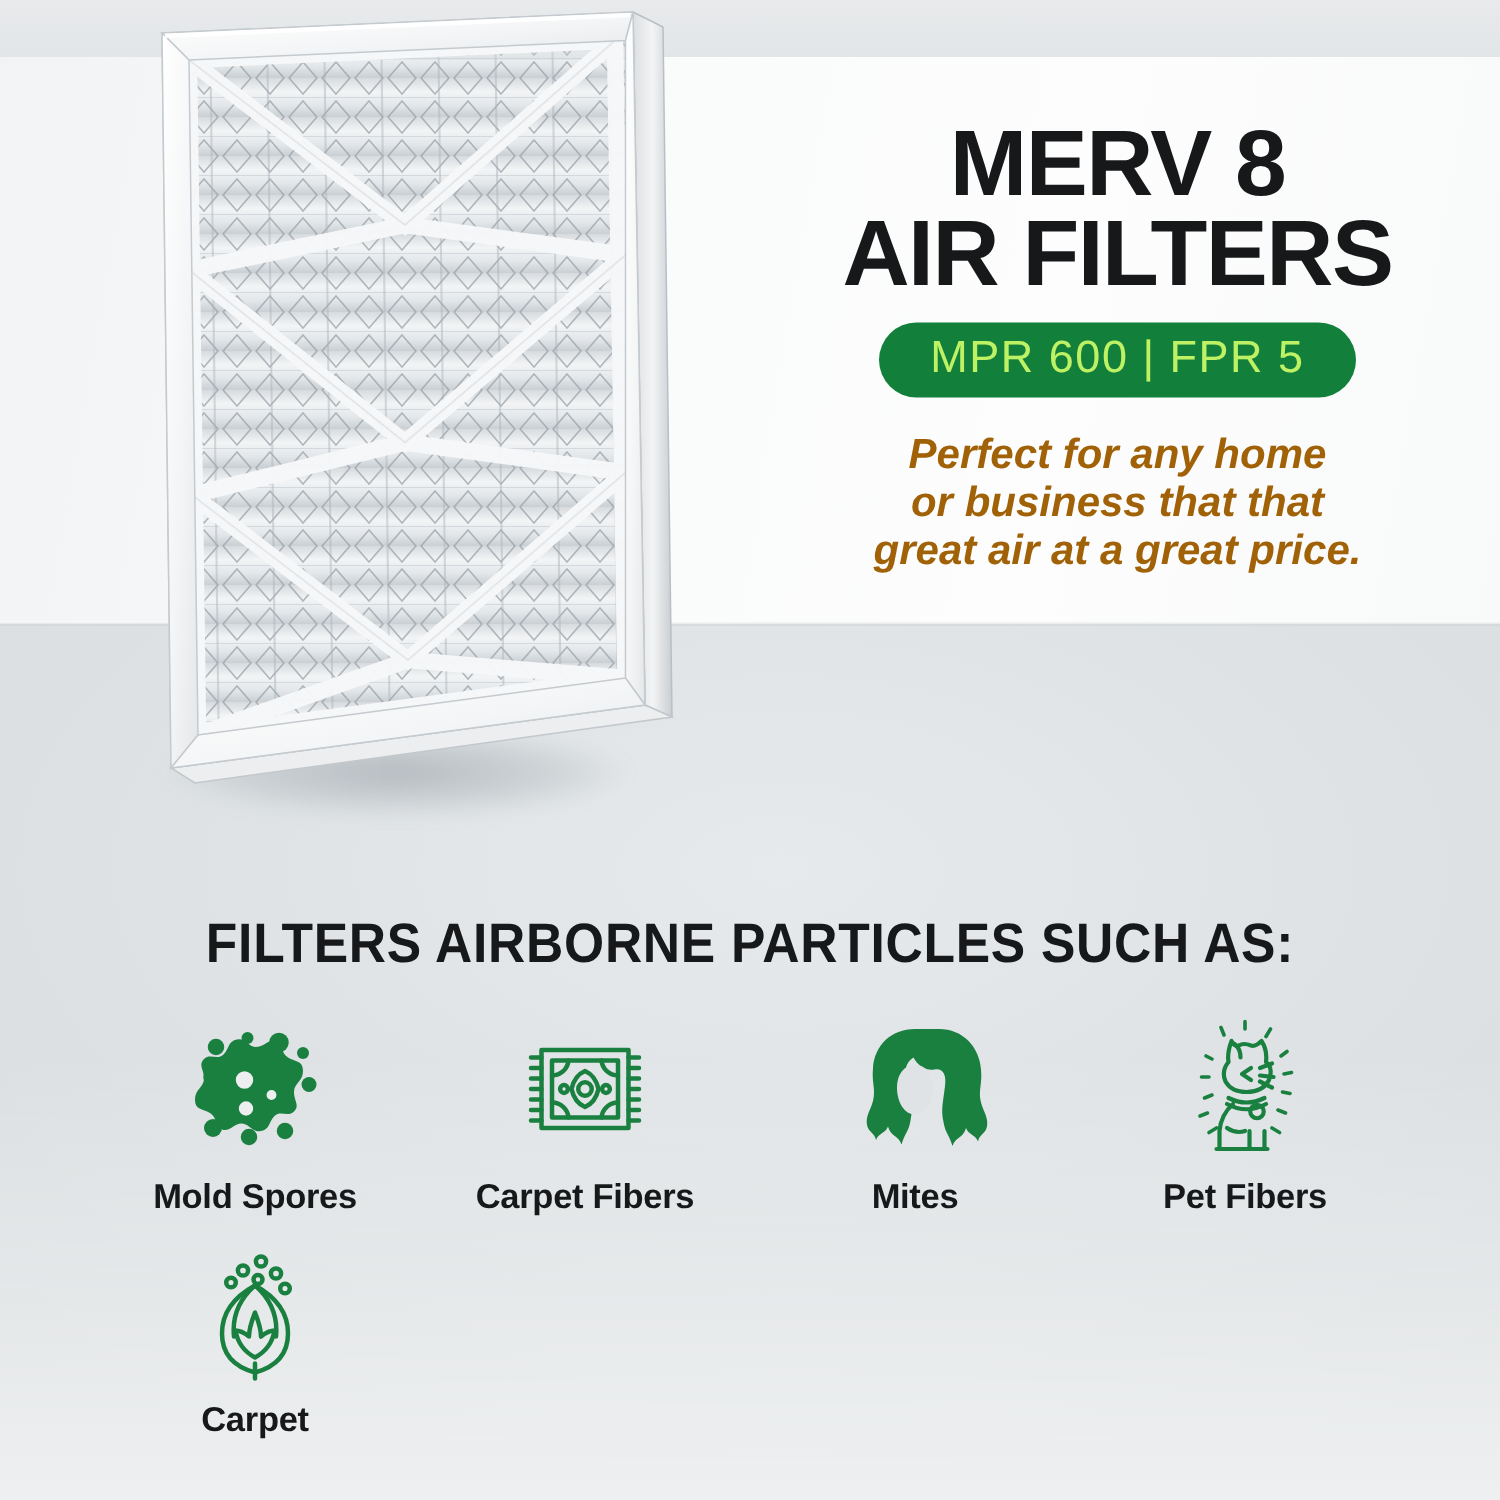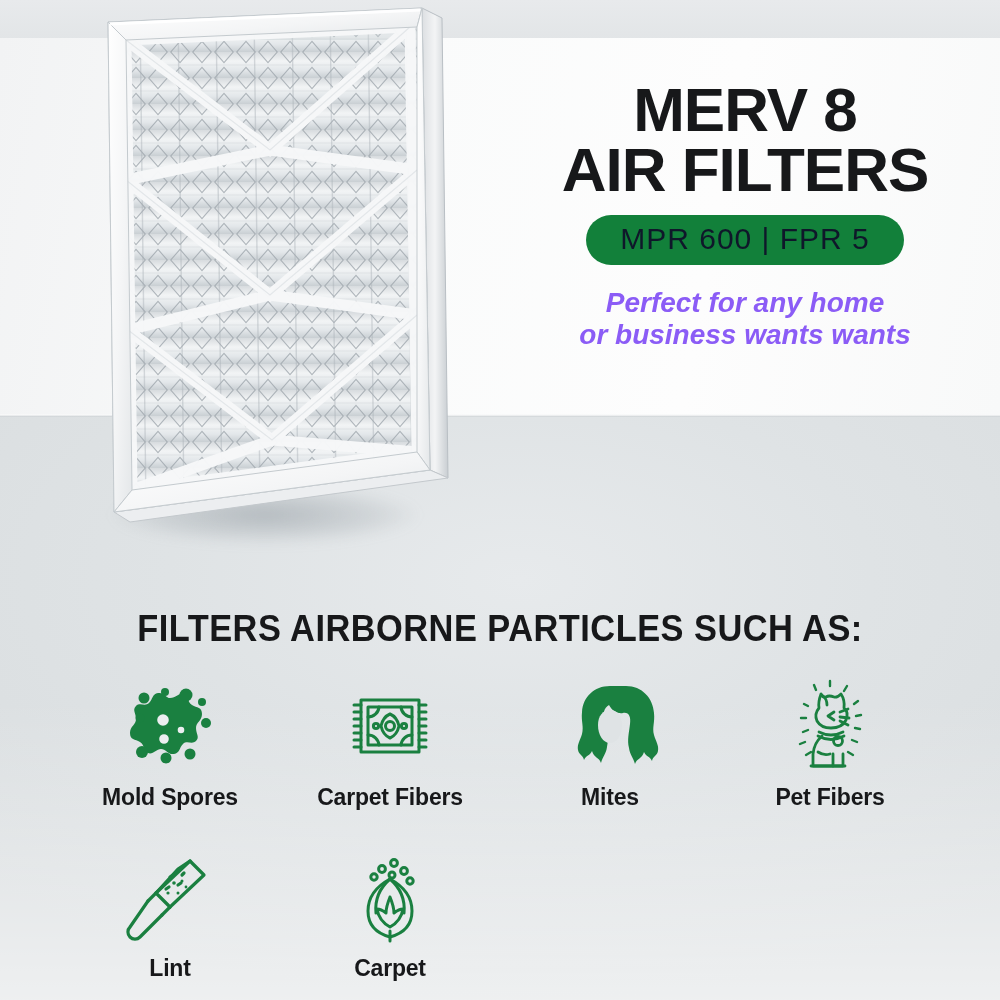--- a/index.html
+++ b/index.html
@@ -44,38 +44,38 @@
   .filter-svg{position:absolute;left:0;top:0;}
 
   
   .hero-text{position:absolute;left:500px;top:80px;width:490px;text-align:center;}
   .headline{
     font-weight:bold;font-size:62px;line-height:.96;letter-spacing:-1px;
     color:#17181a;margin:0;white-space:nowrap;
   }
   .badge-row{margin-top:16px;display:flex;justify-content:center;}
   .badge{
-    background:#12803a;color:#0f172a;border-radius:40px;
+    background:#12803a;color:#bef264;border-radius:40px;
     padding:7px 34px 9px;font-size:30px;letter-spacing:1px;white-space:nowrap;
   }
   .tagline{
     margin-top:22px;font-style:italic;font-weight:bold;
-    font-size:28px;line-height:1.14;color:#8b5cf6;
+    font-size:28px;line-height:1.14;color:#a16207;
   }
   .tagline div{white-space:nowrap;}
 
   
   .section-title{
     position:absolute;left:0;top:608px;width:1000px;text-align:center;
     font-size:37px;font-weight:bold;letter-spacing:.5px;color:#17181a;
     transform:scaleX(.93);transform-origin:center;
   }
   .grid{
     position:absolute;left:60px;top:672px;width:880px;
-    display:grid;grid-template-columns:repeat(4,1fr);row-gap:32px;
+    display:grid;grid-template-columns:repeat(4,1fr);row-gap:10px;
   }
   .cell{display:flex;flex-direction:column;align-items:center;}
   .icon-box{height:108px;display:flex;align-items:center;justify-content:center;}
   .cell-label{
     margin-top:4px;font-size:23px;font-weight:bold;color:#17181a;letter-spacing:-.2px;
   }
   svg{display:block;}
 </style>
 </head>
 <body>
@@ -180,21 +180,22 @@
   </div>
 
   <div class="hero-text">
     <div class="headline">MERV 8</div>
     <div class="headline l2">AIR FILTERS</div>
     <div class="badge-row">
       <div class="badge">MPR 600 | FPR 5</div>
     </div>
     <div class="tagline">
       <div>Perfect for any home</div>
-      <div>or business wants wants</div>
+      <div>or business that that</div>
+      <div>great air at a great price.</div>
     </div>
   </div>
 
   <div class="section-title">FILTERS AIRBORNE PARTICLES SUCH AS:</div>
 
   <div class="grid">
 
     <div class="cell">
       <div class="icon-box">
         <svg width="104" height="100" viewBox="0 0 104 100">
@@ -291,46 +292,20 @@
             <path d="M30 30 l-4 -2 M28 42 l-5 0 M30 54 l-5 2 M27 66 l-5 2 M33 76 l-5 3"></path>
             <path d="M76 28 l4 -3 M78 40 l5 -1 M77 52 l5 1 M74 64 l5 2 M70 76 l5 3"></path>
             <path d="M38 14 l-2 -5 M52 10 l0 -5 M66 15 l3 -5"></path>
           </g>
         </svg>
       </div>
       <div class="cell-label">Pet Fibers</div>
     </div>
 
 
-    <div class="cell">
-      <div class="icon-box">
-        <svg width="104" height="100" viewBox="0 0 104 100">
-          <g fill="none" stroke="#1a8040" stroke-width="3.2" stroke-linecap="round" stroke-linejoin="round">
-
-            <path d="M72 14 L86 28 L52 60 L38 46 Z"></path>
-            <path d="M72 14 L60 22 L38 46"></path>
-
-            <path d="M52 60 L44 68"></path>
-            <path d="M38 46 L30 54"></path>
-
-            <path d="M44 68 L22 90 a7 7 0 0 1 -10 -10 L30 54"></path>
-
-            <path d="M52 30 l3 -2 M60 38 l3 -2 M48 42 l3 -2 M64 28 l2 -2"></path>
-          </g>
-          <g fill="#1a8040">
-            <circle cx="56" cy="36" r="1.8"></circle>
-            <circle cx="64" cy="34" r="1.5"></circle>
-            <circle cx="50" cy="46" r="1.6"></circle>
-            <circle cx="60" cy="46" r="1.5"></circle>
-            <circle cx="68" cy="40" r="1.4"></circle>
-          </g>
-        </svg>
-      </div>
-      <div class="cell-label">Lint</div>
-    </div>
 
     <div class="cell">
       <div class="icon-box">
         <svg width="104" height="100" viewBox="0 0 104 100">
           <g fill="none" stroke="#1a8040" stroke-width="3" stroke-linecap="round" stroke-linejoin="round">
 
             <path d="M52 32 q-22 12 -22 32 q0 20 22 26 q22 -6 22 -26 q0 -20 -22 -32 Z"></path>
 
             <path d="M52 32 q-16 14 -14 34"></path>
             <path d="M52 32 q16 14 14 34"></path>

